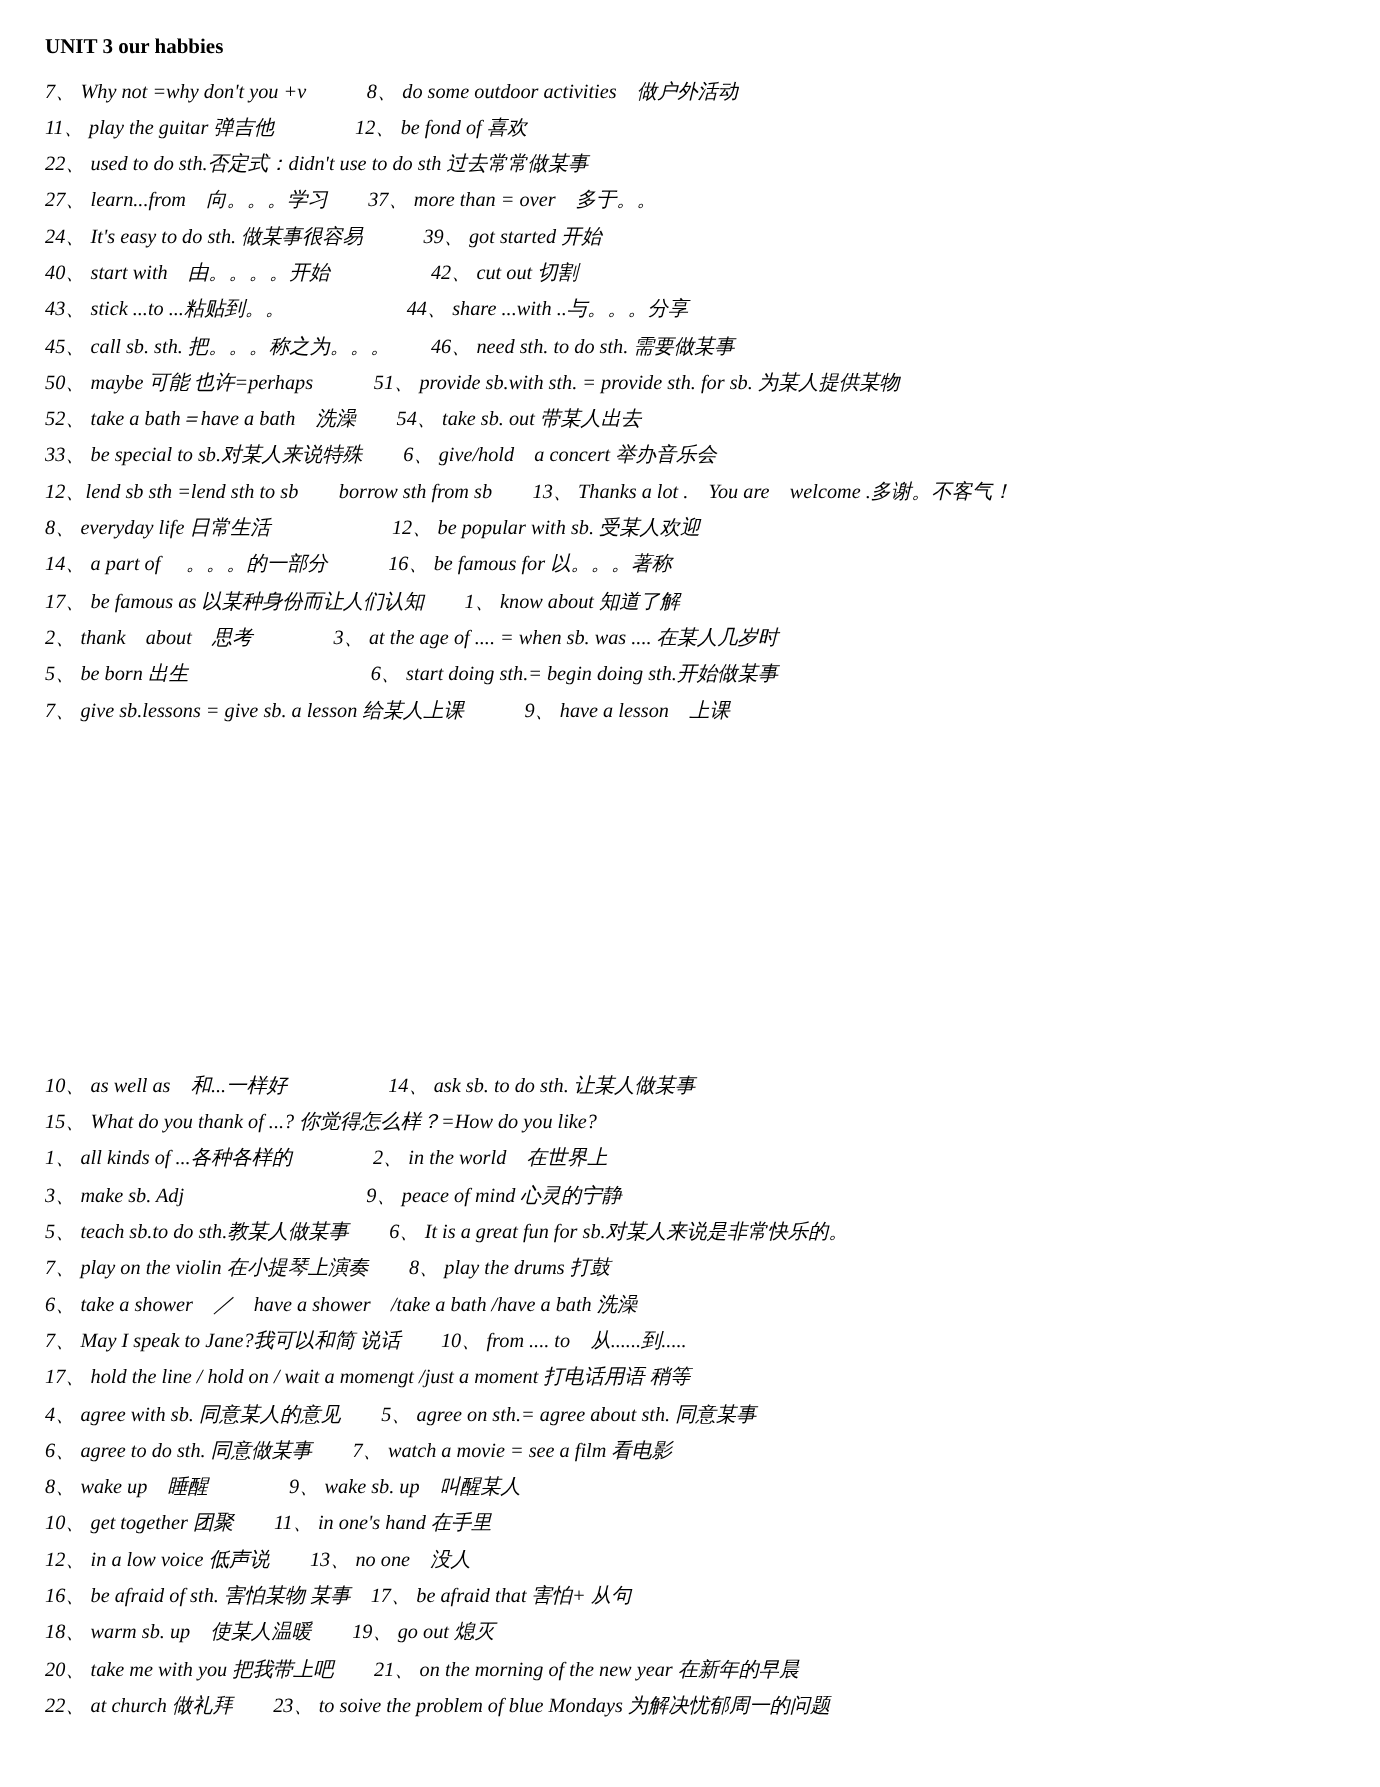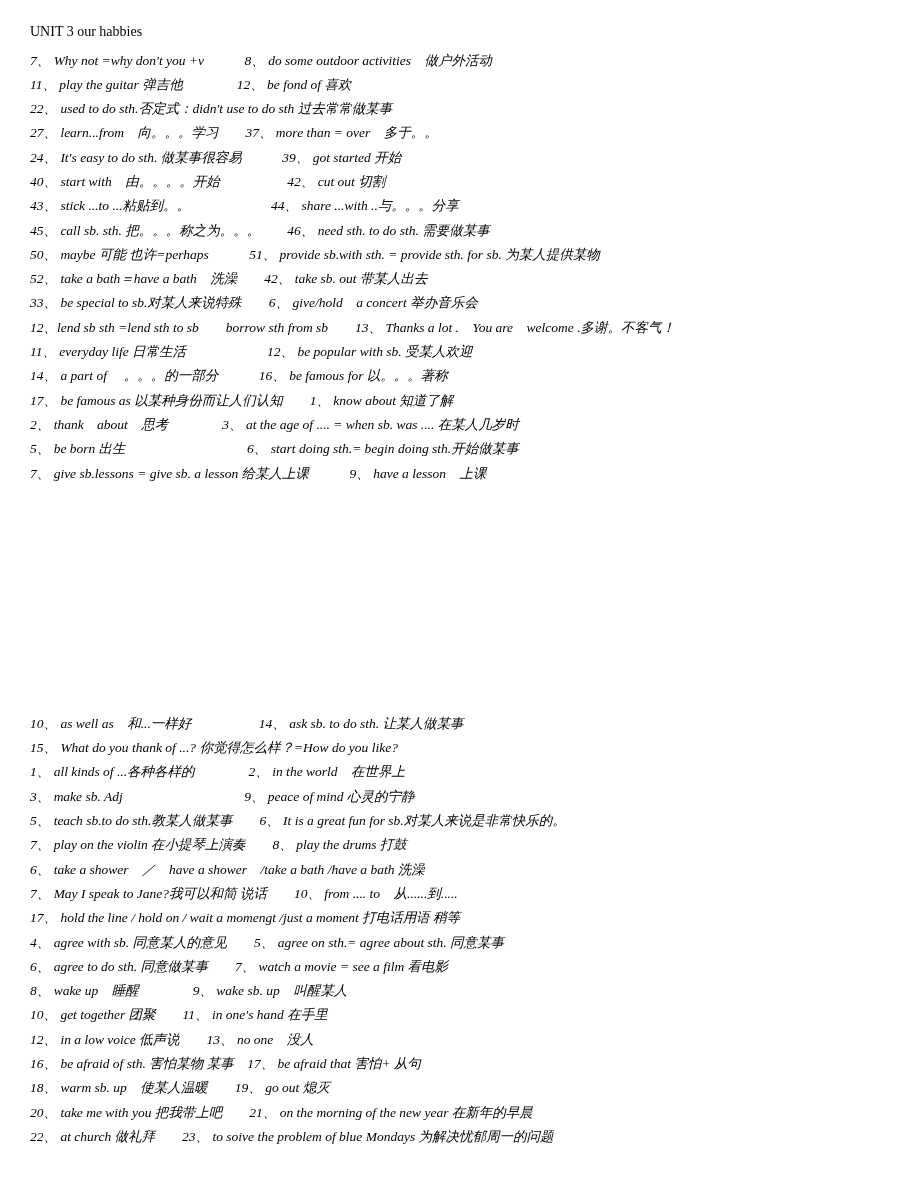--- a/index.html
+++ b/index.html
@@ -12,21 +12,21 @@
       font-family: "SimSun", "宋体", "Times New Roman", serif;
       font-size: 13.5px;
       color: #000;
       width: 920px;
       min-height: 1191px;
       padding: 20px 30px;
       line-height: 1.75;
     }
     .title {
       font-size: 14px;
-      font-weight: normal;
+      font-weight: bold;
       margin-bottom: 4px;
     }
     .content-section {
       margin-bottom: 6px;
     }
     p {
       margin: 0;
       line-height: 1.8;
       font-style: italic;
     }
@@ -39,24 +39,24 @@
 <div class="content-section">
 <p>7、 Why not =why don't you +v　　　8、 do some outdoor activities　做户外活动</p>
     <p>11、 play the guitar 弹吉他　　　　12、 be fond of 喜欢</p>
     <p>22、 used to do sth.否定式：didn't use to do sth 过去常常做某事</p>
     <p>27、 learn...from　向。。。学习　　37、 more than = over　多于。。</p>
     <p>24、 It's easy to do sth. 做某事很容易　　　39、 got started 开始</p>
     <p>40、 start with　由。。。。开始　　　　　42、 cut out 切割</p>
     <p>43、 stick ...to ...粘贴到。。　　　　　　44、 share ...with ..与。。。分享</p>
     <p>45、 call sb. sth. 把。。。称之为。。。　　46、 need sth. to do sth. 需要做某事</p>
     <p>50、 maybe 可能 也许=perhaps　　　51、 provide sb.with sth. = provide sth. for sb. 为某人提供某物</p>
-    <p>52、 take a bath＝have a bath　洗澡　　42、 take sb. out 带某人出去</p>
+    <p>52、 take a bath＝have a bath　洗澡　　54、 take sb. out 带某人出去</p>
     <p>33、 be special to sb.对某人来说特殊　　6、 give/hold　a concert 举办音乐会</p>
     <p>12、lend sb sth =lend sth to sb　　borrow sth from sb　　13、 Thanks a lot .　You are　welcome .多谢。不客气！</p>
-    <p>11、 everyday life 日常生活　　　　　　12、 be popular with sb. 受某人欢迎</p>
+    <p>8、 everyday life 日常生活　　　　　　12、 be popular with sb. 受某人欢迎</p>
     <p>14、 a part of　 。。。的一部分　　　16、 be famous for 以。。。著称</p>
     <p>17、 be famous as 以某种身份而让人们认知　　1、 know about 知道了解</p>
     <p>2、 thank　about　思考　　　　3、 at the age of .... = when sb. was ....  在某人几岁时</p>
     <p>5、 be born 出生　　　　　　　　　6、 start doing sth.= begin doing sth.开始做某事</p>
     <p>7、 give sb.lessons = give sb. a lesson 给某人上课　　　9、 have a lesson　上课</p>
   </div>
 
 <div style="height: 220px;"></div>
 <div class="content-section">
     <p>10、 as well as　和...一样好　　　　　14、 ask sb. to do sth. 让某人做某事</p>

